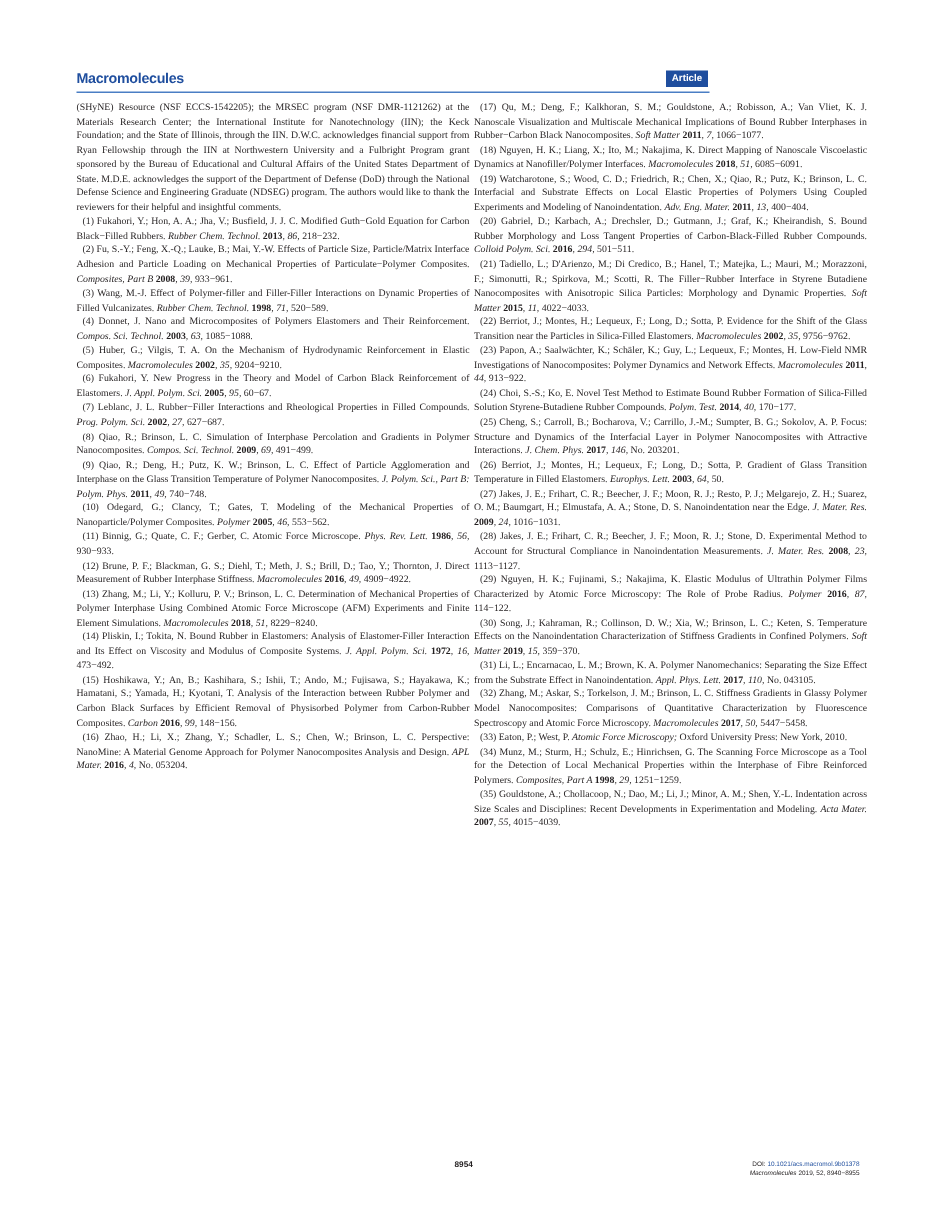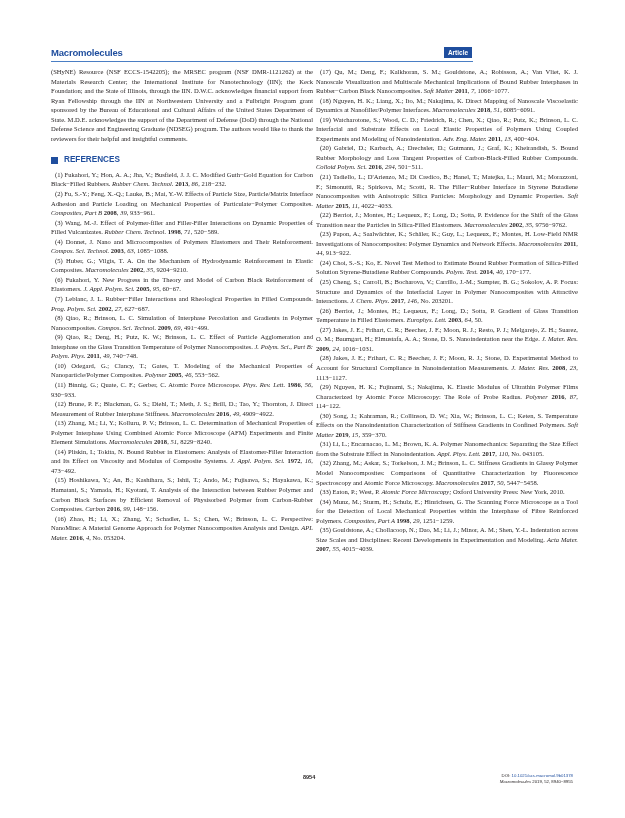--- a/index.html
+++ b/index.html
@@ -34,24 +34,20 @@
 </head>
 <body>
 
 <div class="header">
   <span class="journal">Macromolecules</span>
 </div>
 <div class="badge">Article</div>
 
 <div class="col col-left">
   <p class="para">(SHyNE) Resource (NSF ECCS-1542205); the MRSEC program (NSF DMR-1121262) at the Materials Research Center; the International Institute for Nanotechnology (IIN); the Keck Foundation; and the State of Illinois, through the IIN. D.W.C. acknowledges financial support from Ryan Fellowship through the IIN at Northwestern University and a Fulbright Program grant sponsored by the Bureau of Educational and Cultural Affairs of the United States Department of State. M.D.E. acknowledges the support of the Department of Defense (DoD) through the National Defense Science and Engineering Graduate (NDSEG) program. The authors would like to thank the reviewers for their helpful and insightful comments.</p>
-  <div class="refs-heading">
-    <span class="square"></span>
-    <span>REFERENCES</span>
-  </div>
   <div id="refs-left">
       <p class="ref"><span>(1) </span><span>Fukahori, Y.; Hon, A. A.; Jha, V.; Busfield, J. J. C. Modified Guth−Gold Equation for Carbon Black−Filled Rubbers. </span><i>Rubber Chem. Technol. </i><b>2013</b>, <i>86</i>, <span>218−232.</span></p>
       <p class="ref"><span>(2) </span><span>Fu, S.-Y.; Feng, X.-Q.; Lauke, B.; Mai, Y.-W. Effects of Particle Size, Particle/Matrix Interface Adhesion and Particle Loading on Mechanical Properties of Particulate−Polymer Composites. </span><i>Composites, Part B </i><b>2008</b>, <i>39</i>, <span>933−961.</span></p>
       <p class="ref"><span>(3) </span><span>Wang, M.-J. Effect of Polymer-filler and Filler-Filler Interactions on Dynamic Properties of Filled Vulcanizates. </span><i>Rubber Chem. Technol. </i><b>1998</b>, <i>71</i>, <span>520−589.</span></p>
       <p class="ref"><span>(4) </span><span>Donnet, J. Nano and Microcomposites of Polymers Elastomers and Their Reinforcement. </span><i>Compos. Sci. Technol. </i><b>2003</b>, <i>63</i>, <span>1085−1088.</span></p>
       <p class="ref"><span>(5) </span><span>Huber, G.; Vilgis, T. A. On the Mechanism of Hydrodynamic Reinforcement in Elastic Composites. </span><i>Macromolecules </i><b>2002</b>, <i>35</i>, <span>9204−9210.</span></p>
       <p class="ref"><span>(6) </span><span>Fukahori, Y. New Progress in the Theory and Model of Carbon Black Reinforcement of Elastomers. </span><i>J. Appl. Polym. Sci. </i><b>2005</b>, <i>95</i>, <span>60−67.</span></p>
       <p class="ref"><span>(7) </span><span>Leblanc, J. L. Rubber−Filler Interactions and Rheological Properties in Filled Compounds. </span><i>Prog. Polym. Sci. </i><b>2002</b>, <i>27</i>, <span>627−687.</span></p>
       <p class="ref"><span>(8) </span><span>Qiao, R.; Brinson, L. C. Simulation of Interphase Percolation and Gradients in Polymer Nanocomposites. </span><i>Compos. Sci. Technol. </i><b>2009</b>, <i>69</i>, <span>491−499.</span></p>
       <p class="ref"><span>(9) </span><span>Qiao, R.; Deng, H.; Putz, K. W.; Brinson, L. C. Effect of Particle Agglomeration and Interphase on the Glass Transition Temperature of Polymer Nanocomposites. </span><i>J. Polym. Sci., Part B: Polym. Phys. </i><b>2011</b>, <i>49</i>, <span>740−748.</span></p>

